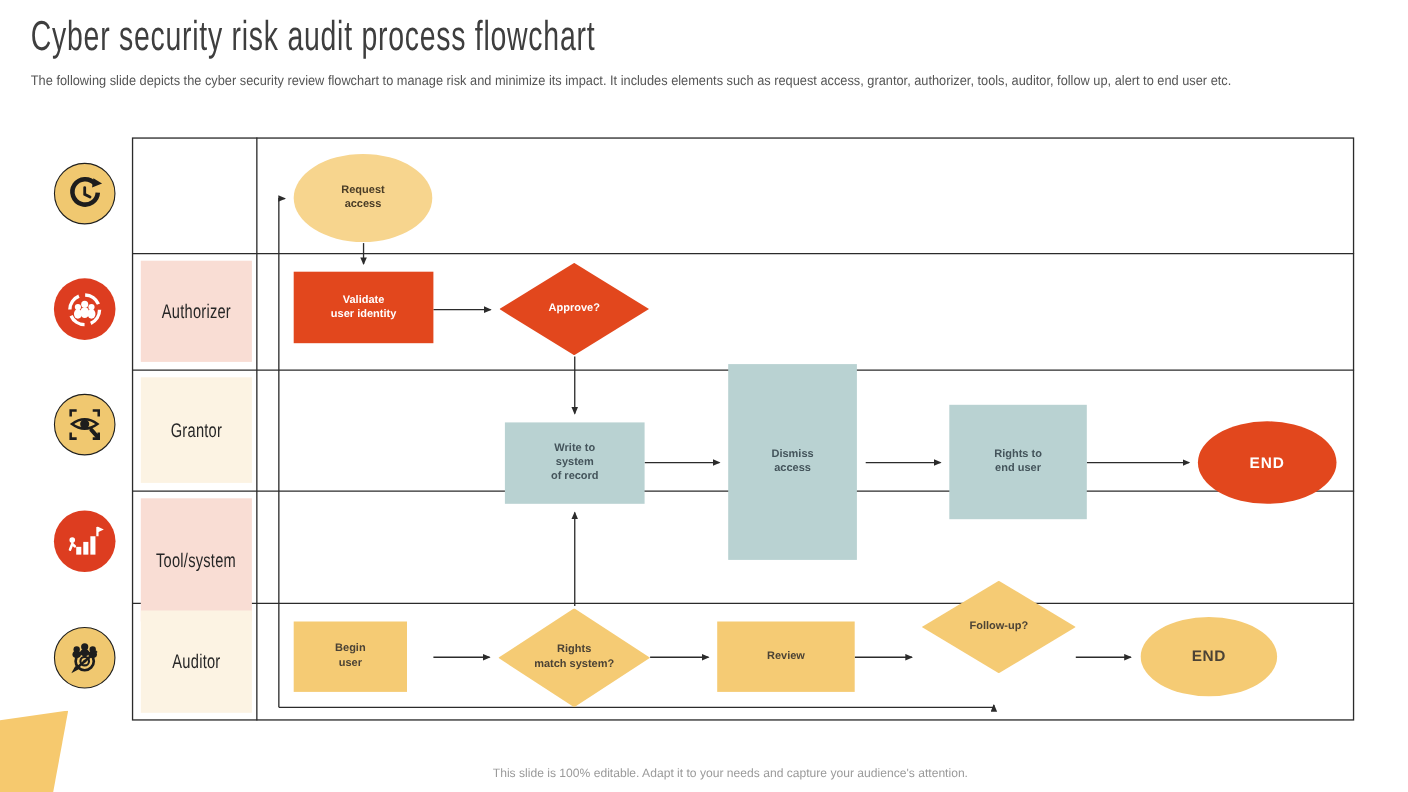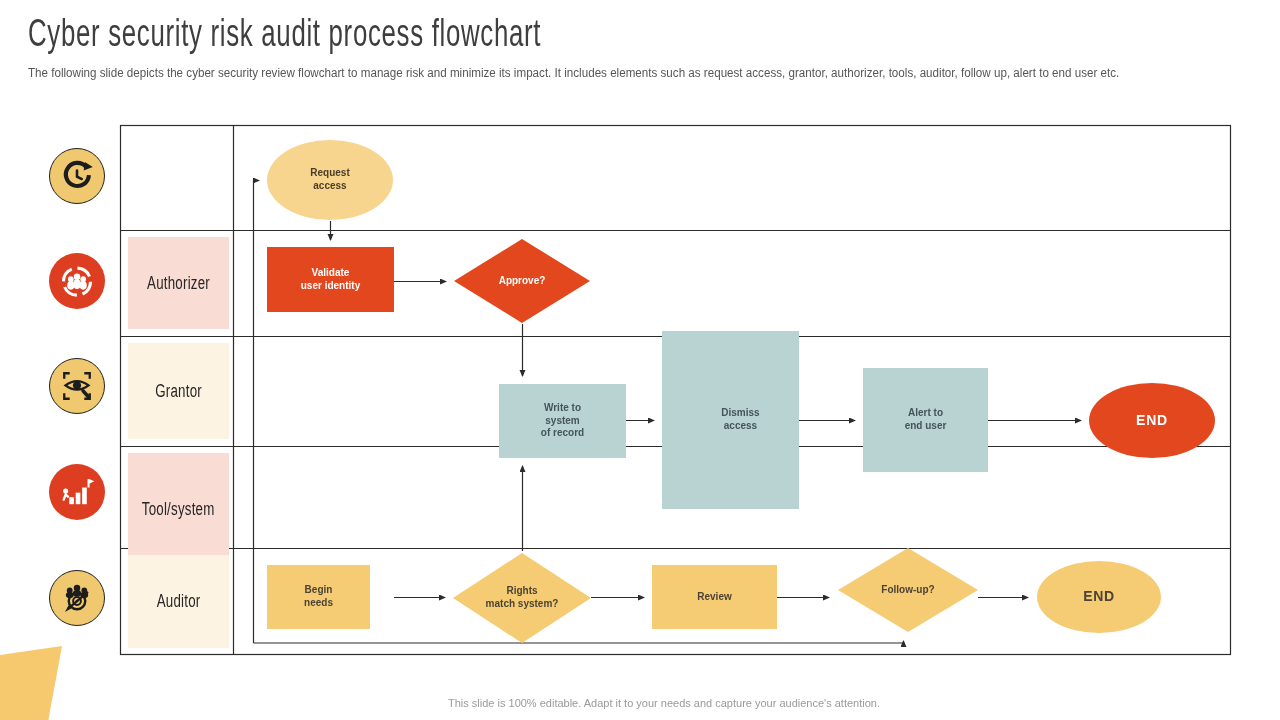--- a/index.html
+++ b/index.html
@@ -159,65 +159,65 @@
     <div>
         <span>Validate</span>
         <span>user identity</span>
       </div>
   </div>
 
   <div class="node n-red diamond" style="left:454px;top:239px;width:136px;height:84px;">
     <span>Approve?</span>
   </div>
 
-  <div class="node n-blue" style="left:459px;top:384px;width:127px;height:74px;margin-left:40px;">
+  <div class="node n-blue" style="left:459px;top:384px;width:127px;height:74px;">
     <div>
         <span>Write to</span>
         <span>system</span>
         <span>of record</span>
       </div>
   </div>
 
-  <div class="node n-blue" style="left:662px;top:331px;width:117px;height:178px;padding-left:20px;">
+  <div class="node n-blue" style="left:662px;top:331px;width:117px;height:178px;">
     <div>
         <span>Dismiss</span>
         <span>access</span>
       </div>
   </div>
 
   <div class="node n-blue" style="left:863px;top:368px;width:125px;height:104px;">
     <div>
-        <span>Alert to</span>
+        <span>Rights to</span>
         <span>end user</span>
       </div>
   </div>
 
   <div class="node n-red ellipse" style="left:1089px;top:383px;width:126px;height:75px;">
     <span>END</span>
   </div>
 
   <div class="node n-yellow" style="left:267px;top:565px;width:103px;height:64px;">
     <div>
         <span>Begin</span>
-        <span>needs</span>
+        <span>user</span>
       </div>
   </div>
 
   <div class="node n-yellow diamond" style="left:453px;top:553px;width:138px;height:90px;">
     <div>
         <span>Rights</span>
         <span>match system?</span>
       </div>
   </div>
 
   <div class="node n-yellow" style="left:652px;top:565px;width:125px;height:64px;">
     <span>Review</span>
   </div>
 
-  <div class="node n-yellow diamond" style="left:838px;top:548px;width:140px;height:84px;">
+  <div class="node n-yellow diamond" style="left:838px;top:528px;width:140px;height:84px;">
     <span>Follow-up?</span>
   </div>
 
   <div class="node n-yellow ellipse" style="left:1037px;top:561px;width:124px;height:72px;">
     <span>END</span>
   </div>
 
   <div class="corner-wedge"></div>
   <p class="footer">This slide is 100% editable. Adapt it to your needs and capture your audience's attention.</p>
 

